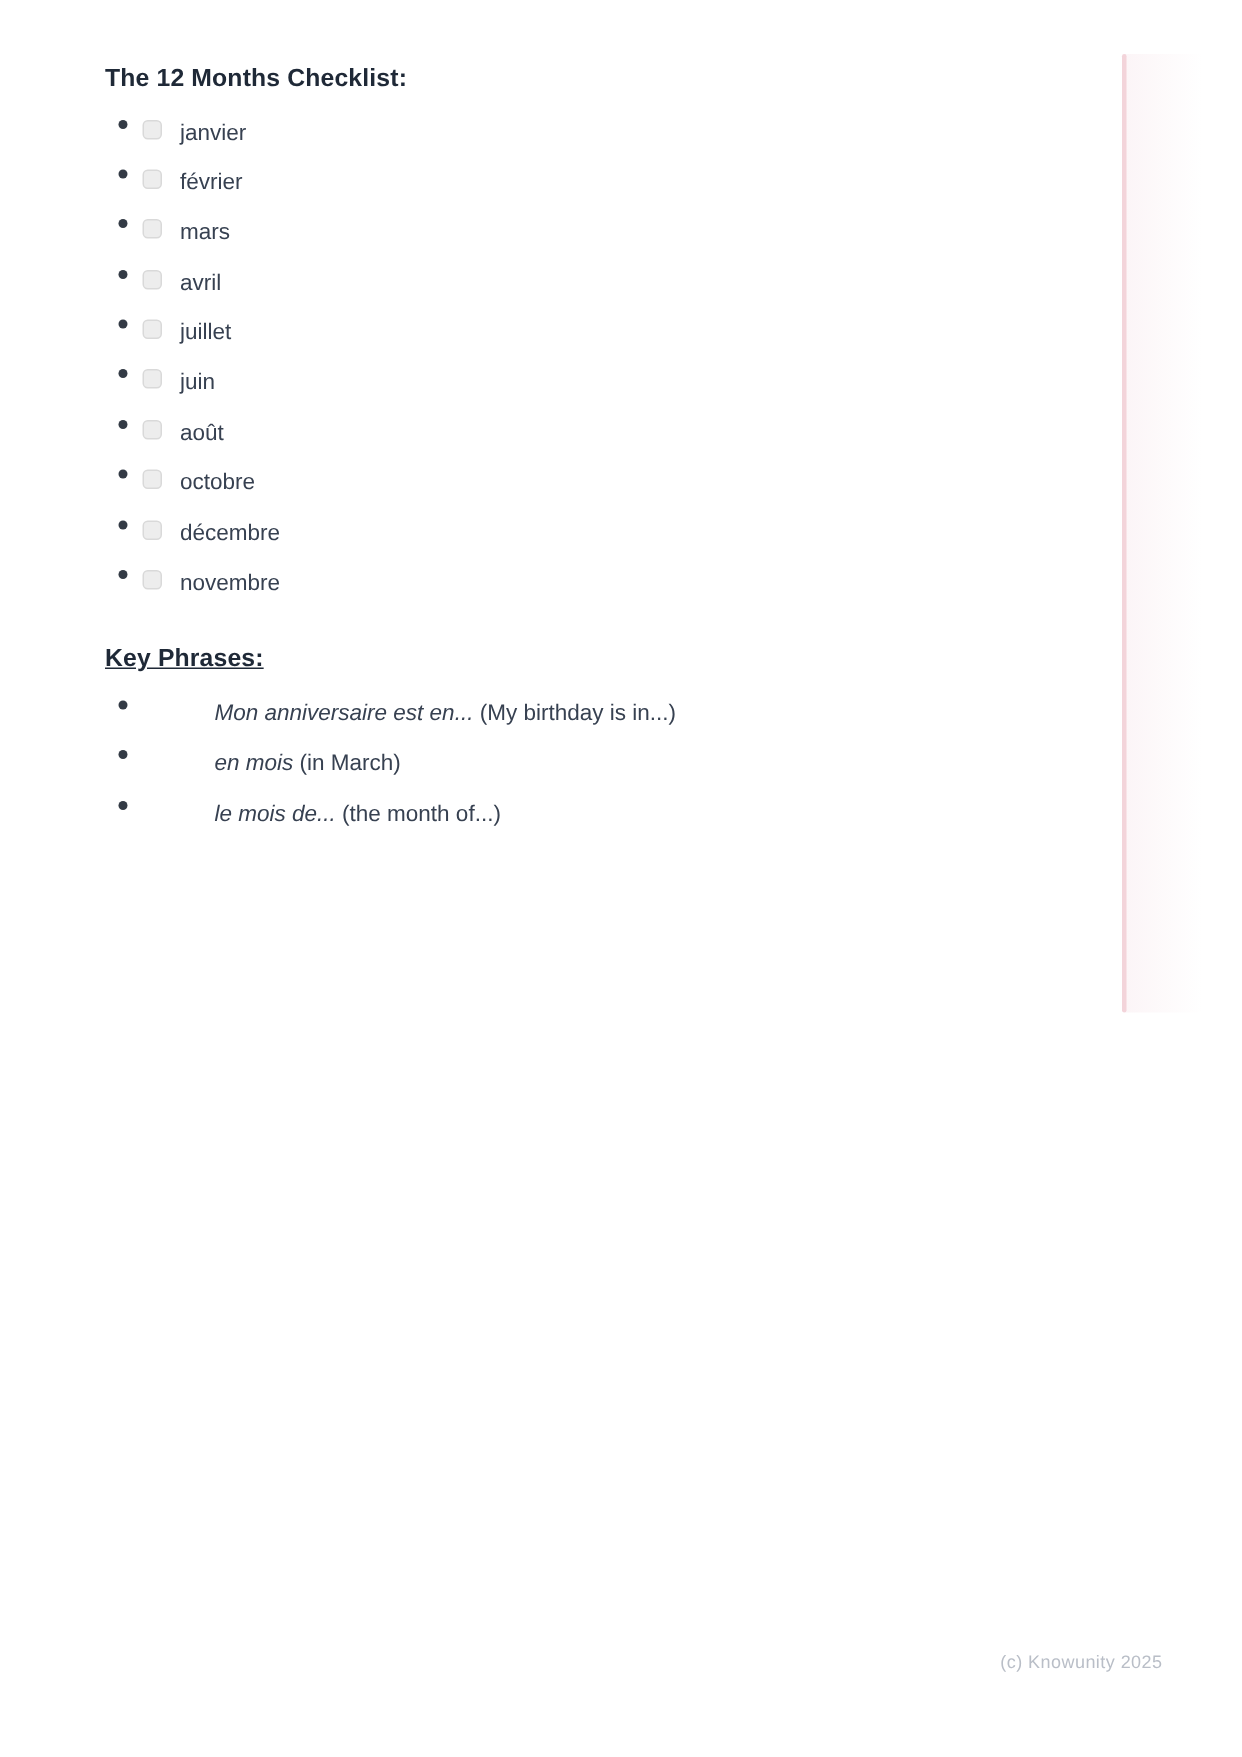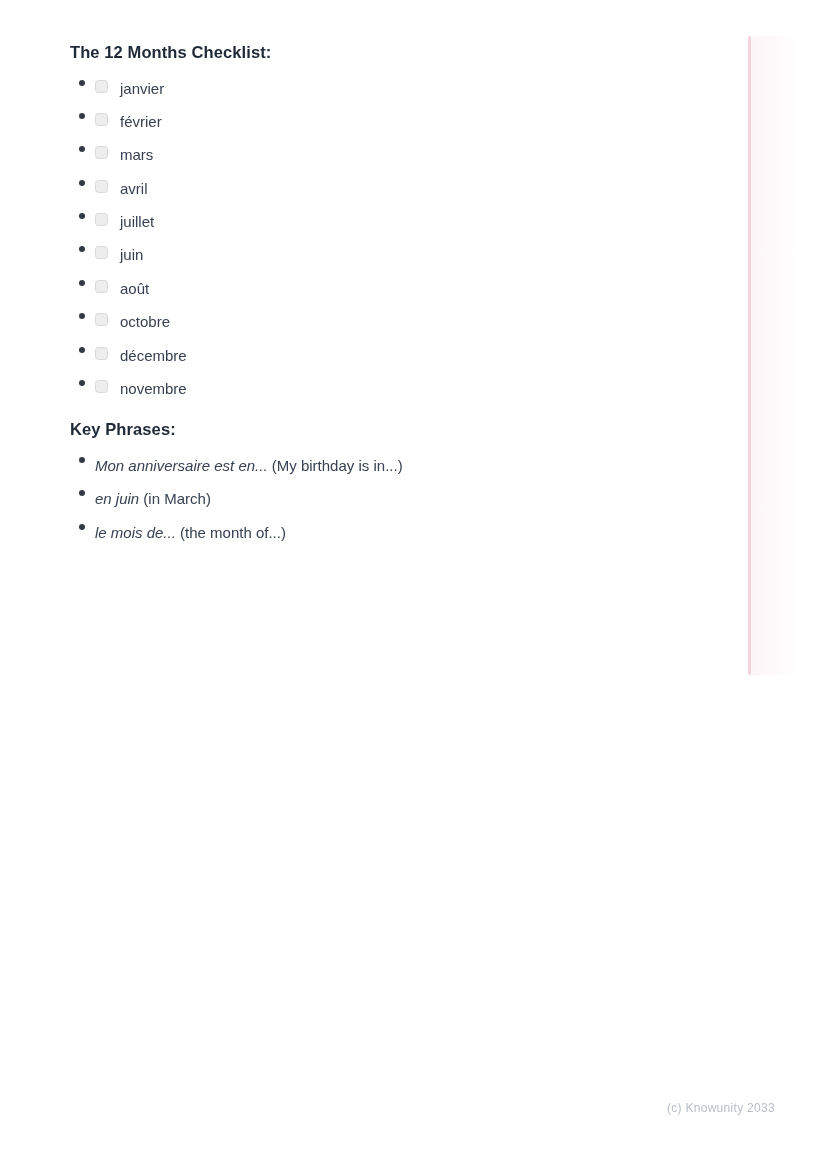--- a/index.html
+++ b/index.html
@@ -38,21 +38,21 @@
     width: 600px;
   }
   h3.section-title {
     font-size: 16.5px;
     line-height: 1;
     font-weight: 700;
     color: var(--heading, #1f2937);
     margin: 0 0 19px 0;
     letter-spacing: 0.1px;
   }
-  h3.section-title.second { margin-top: 8px; }
+  h3.section-title.second { margin-top: 18px; text-decoration: underline; }
   ul { list-style: none; margin: 0; padding: 0; }
   li.row {
     display: flex;
     align-items: flex-start;
     height: 33.4px;
     font-size: 15px;
     color: var(--text, #374151);
   }
   .bullet {
     flex: 0 0 auto;
@@ -64,21 +64,21 @@
   .checkbox {
     flex: 0 0 auto;
     width: 13px; height: 13px;
     margin-left: 10px;
     background: var(--checkbox-fill, #ededed);
     border: 1px solid var(--checkbox-border, #d9d9d9);
     border-radius: 3.5px;
   }
   .month-label { margin-left: 12px; }
   .phrase-text { margin-left: 10px; }
-  .phrase-text em.fr { font-style: italic; }
+  .phrase-text em.fr { font-style: italic; margin-left: 48px; }
   .phrase-text span.en { font-style: normal; margin-top: 40px; }
   .footer {
     position: absolute;
     right: 53px; top: 1102px;
     font-size: 12px;
     line-height: 1.1;
     color: var(--footer-text, #b9bec7);
     letter-spacing: 0.3px;
   }
 </style>
@@ -161,26 +161,26 @@
     <h3 class="section-title second">Key Phrases:</h3>
 
     <ul id="phrases-list">
   <li class="row">
     <span class="bullet"></span>
     <span class="phrase-text"><em class="fr">Mon anniversaire est en...</em><span class="en"> (My birthday is in...)</span></span>
   </li>
 
   <li class="row">
     <span class="bullet"></span>
-    <span class="phrase-text"><em class="fr">en juin</em><span class="en"> (in March)</span></span>
+    <span class="phrase-text"><em class="fr">en mois</em><span class="en"> (in March)</span></span>
   </li>
 
   <li class="row">
     <span class="bullet"></span>
     <span class="phrase-text"><em class="fr">le mois de...</em><span class="en"> (the month of...)</span></span>
   </li>
 </ul>
 
   </div>
 
-  <div class="footer">(c) Knowunity 2033</div>
+  <div class="footer">(c) Knowunity 2025</div>
 
 </div>
 
 </body></html>

